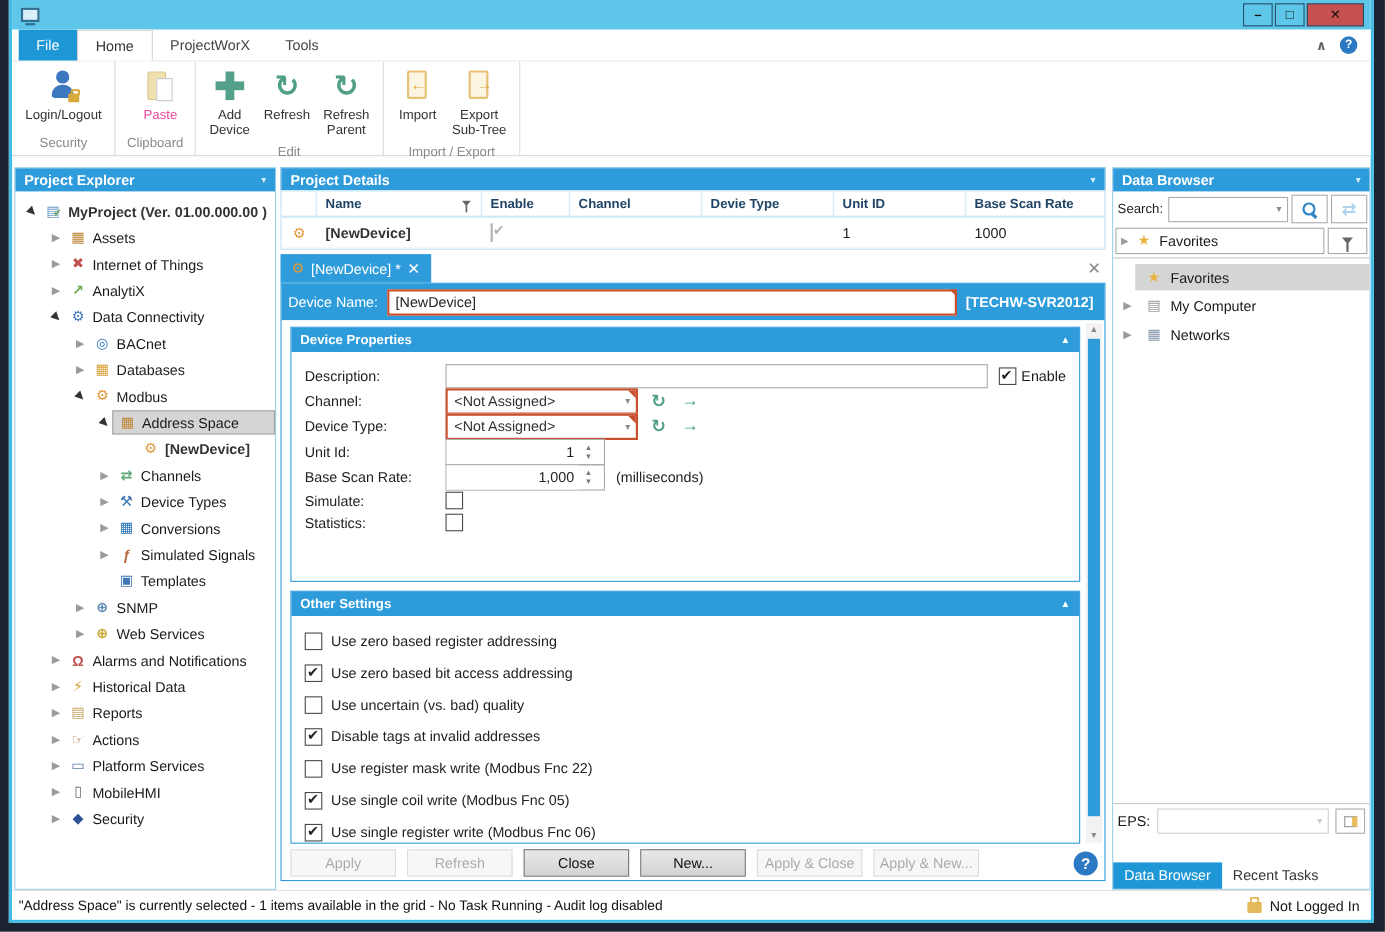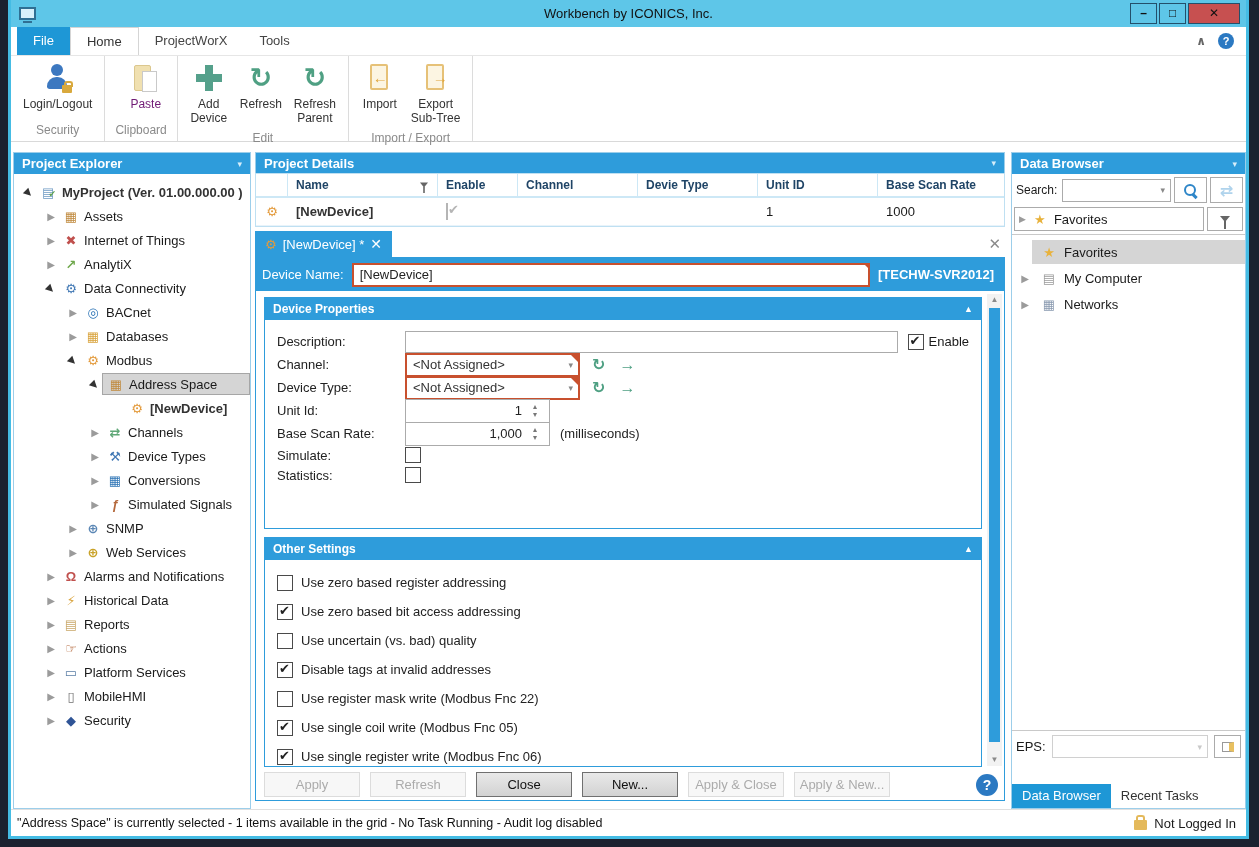--- a/index.html
+++ b/index.html
@@ -25,21 +25,21 @@
   .tabrow-right { margin-left:auto; display:flex; align-items:center; gap:12px; padding-right:12px; }
   .chev { color:#666; font-size:12px; font-weight:bold; }
   .qhelp { width:16px; height:16px; border-radius:50%; background:#2B79C2; color:#fff; font-size:11px; font-weight:bold; text-align:center; line-height:16px; }
 
   
   .ribbon { position:absolute; left:0; top:56px; right:0; height:86px; background:#fff; border-bottom:1px solid #D9D9D9; display:flex; }
   .rgroup { display:flex; flex-direction:column; border-right:1px solid #DCDCDC; padding:2px 4px 0 4px; }
   .rbtns { display:flex; flex:1; align-items:flex-start; gap:4px; padding:2px 4px;justify-content:flex-end; }
   .rbtn { display:flex; flex-direction:column; align-items:center; min-width:46px; padding:2px 4px; }
   .rbtn .lbl { font-size:12px; color:#333; text-align:center; line-height:14px; margin-top:3px; white-space:pre-line; }
-  .rbtn.disabled .lbl { color:#701a75; }
+  .rbtn.disabled .lbl { color:#ec4899; }
   .glabel { text-align:center; font-size:12px; color:#8A8A8A; padding:2px 6px 4px 6px; }
 
   .ico32 { width:32px; height:32px; position:relative; display:flex; align-items:center; justify-content:center; }
   .ic-person::before { content:""; position:absolute; left:9px; top:2px; width:12px; height:12px; border-radius:50%; background:#3C78C0; }
   .ic-person::after { content:""; position:absolute; left:5px; top:15px; width:20px; height:12px; border-radius:10px 10px 3px 3px; background:#3C78C0; }
   .lockbit { position:absolute; right:2px; bottom:1px; width:10px; height:8px; background:#D9A93C; border-radius:1px; z-index:2; }
   .lockbit::before { content:""; position:absolute; left:2px; top:-4px; width:5px; height:4px; border:2px solid #D9A93C; border-bottom:none; border-radius:3px 3px 0 0; }
   .ic-paste::before { content:""; position:absolute; left:4px; top:3px; width:15px; height:24px; background:#F0E0B0; border:1px solid #DBC78E; border-radius:2px; }
   .ic-paste::after { content:""; position:absolute; left:12px; top:9px; width:13px; height:19px; background:#fff; border:1px solid #C9C9C9; }
   .ic-plus::before { content:""; position:absolute; left:12px; top:3px; width:8px; height:26px; background:#55A08B; }
@@ -194,21 +194,20 @@
   .goldlock { position:relative; width:13px; height:10px; background:#E4B95B; border-radius:1px; margin-top:4px; }
   .goldlock::before { content:""; position:absolute; left:2px; top:-5px; width:5px; height:5px; border:2px solid #E4B95B; border-bottom:none; border-radius:3px 3px 0 0; }
 </style>
 </head>
 <body>
 
 <div class="window">
 
   <div class="titlebar">
     <span class="appico"></span>
-    <span class="title">Workbench by ICONICS, Inc.</span>
     <span class="winbtns">
       <span class="wbtn">–</span>
       <span class="wbtn">□</span>
       <span class="wbtn close">✕</span>
     </span>
   </div>
 
   <div class="tabrow">
     <span class="rtab file">File</span>
     <span class="rtab active">Home</span>
@@ -375,20 +374,27 @@
           <span class="tsel">
             <span class="ticon i-conv"></span>
             <span class="tlabel">Conversions</span>
           </span>
         </div>
       <div class="trow l3">
           <span class="exp">▶</span>
           <span class="tsel">
             <span class="ticon i-sim"></span>
             <span class="tlabel">Simulated Signals</span>
+          </span>
+        </div>
+      <div class="trow l3">
+          <span class="exp none">▶</span>
+          <span class="tsel">
+            <span class="ticon i-templ"></span>
+            <span class="tlabel">Templates</span>
           </span>
         </div>
       <div class="trow l2">
           <span class="exp">▶</span>
           <span class="tsel">
             <span class="ticon i-snmp"></span>
             <span class="tlabel">SNMP</span>
           </span>
         </div>
       <div class="trow l2">

